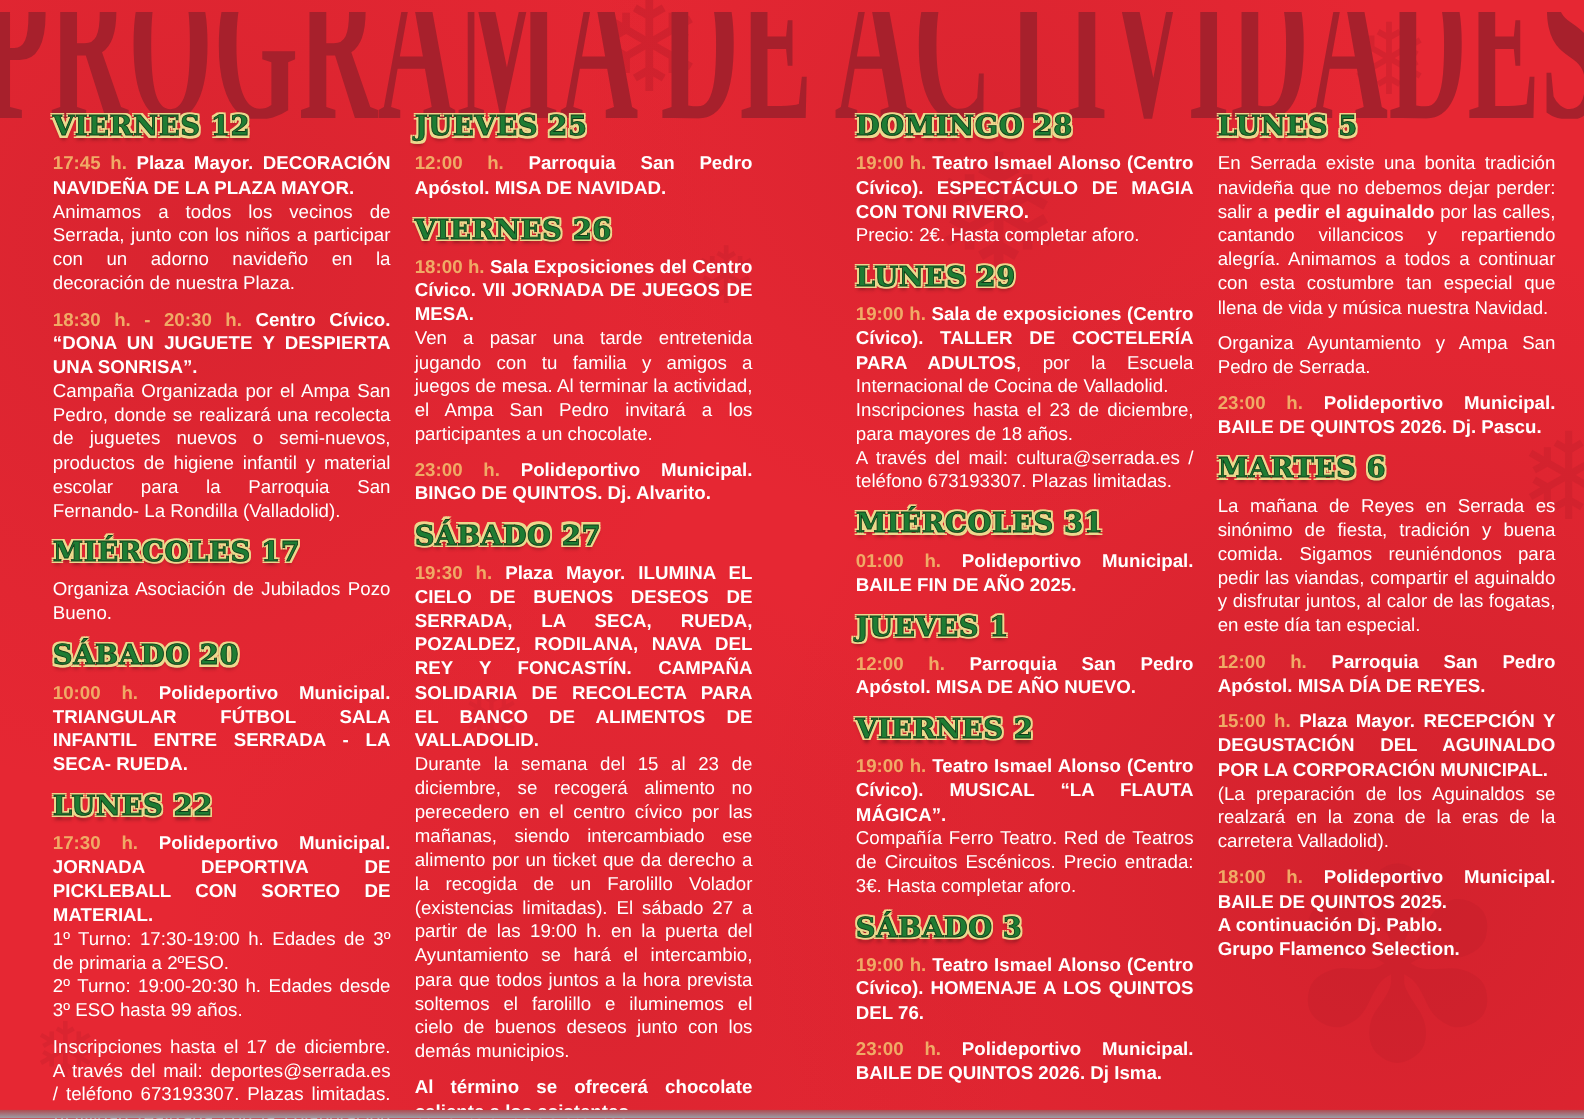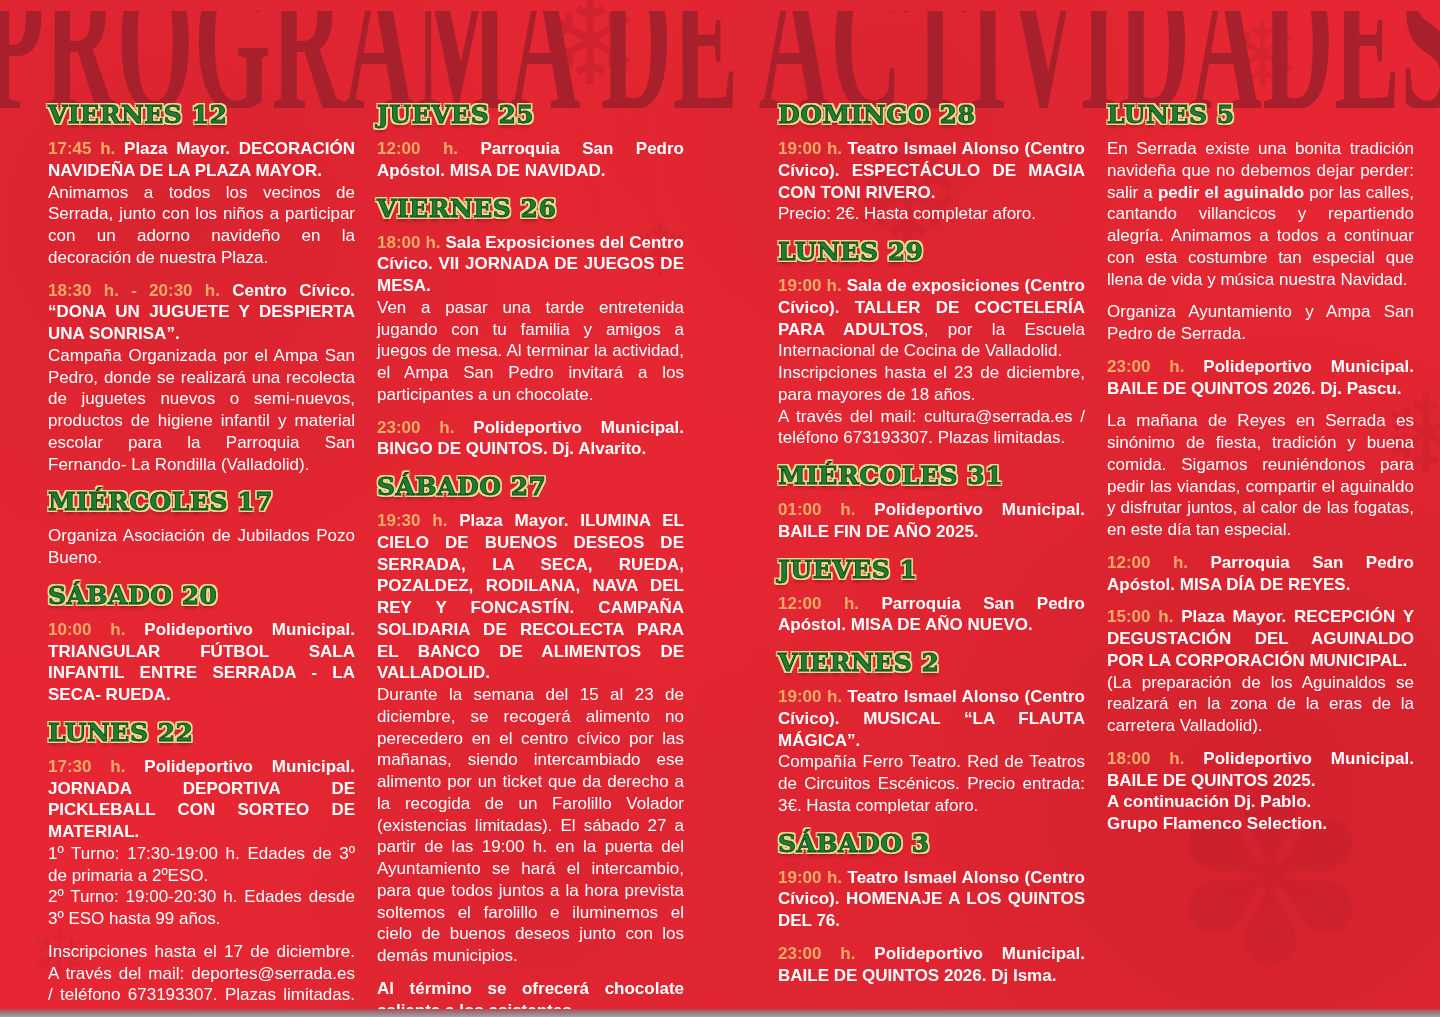--- a/index.html
+++ b/index.html
@@ -205,20 +205,21 @@
             <p class="evt"><span>En Serrada existe una bonita tradición navideña que no debemos dejar perder: salir a </span><span class="b">pedir el aguinaldo</span><span> por las calles, cantando villancicos y repartiendo alegría. Animamos a todos a continuar con esta costumbre tan especial que llena de vida y música nuestra Navidad.</span></p>
           </div>
           <div class="event">
             <p class="evt"><span>Organiza Ayuntamiento y Ampa San Pedro de Serrada.</span></p>
           </div>
           <div class="event">
             <p class="evt"><span class="time">23:00 h. </span><span class="b">Polideportivo Municipal. BAILE DE QUINTOS 2026. Dj. Pascu.</span></p>
           </div>
         </div>
         <div class="section">
+          <div class="day-heading">MARTES 6</div>
           <div class="event">
             <p class="evt"><span>La mañana de Reyes en Serrada es sinónimo de fiesta, tradición y buena comida. Sigamos reuniéndonos para pedir las viandas, compartir el aguinaldo y disfrutar juntos, al calor de las fogatas, en este día tan especial.</span></p>
           </div>
           <div class="event">
             <p class="evt"><span class="time">12:00 h. </span><span class="b">Parroquia San Pedro Apóstol. MISA DÍA DE REYES.</span></p>
           </div>
           <div class="event">
             <p class="evt"><span class="time">15:00 h. </span><span class="b">Plaza Mayor. RECEPCIÓN Y DEGUSTACIÓN DEL AGUINALDO POR LA CORPORACIÓN MUNICIPAL.</span></p>
             <p class="evt"><span>(La preparación de los Aguinaldos se realzará en la zona de la eras de la carretera Valladolid).</span></p>
           </div>

